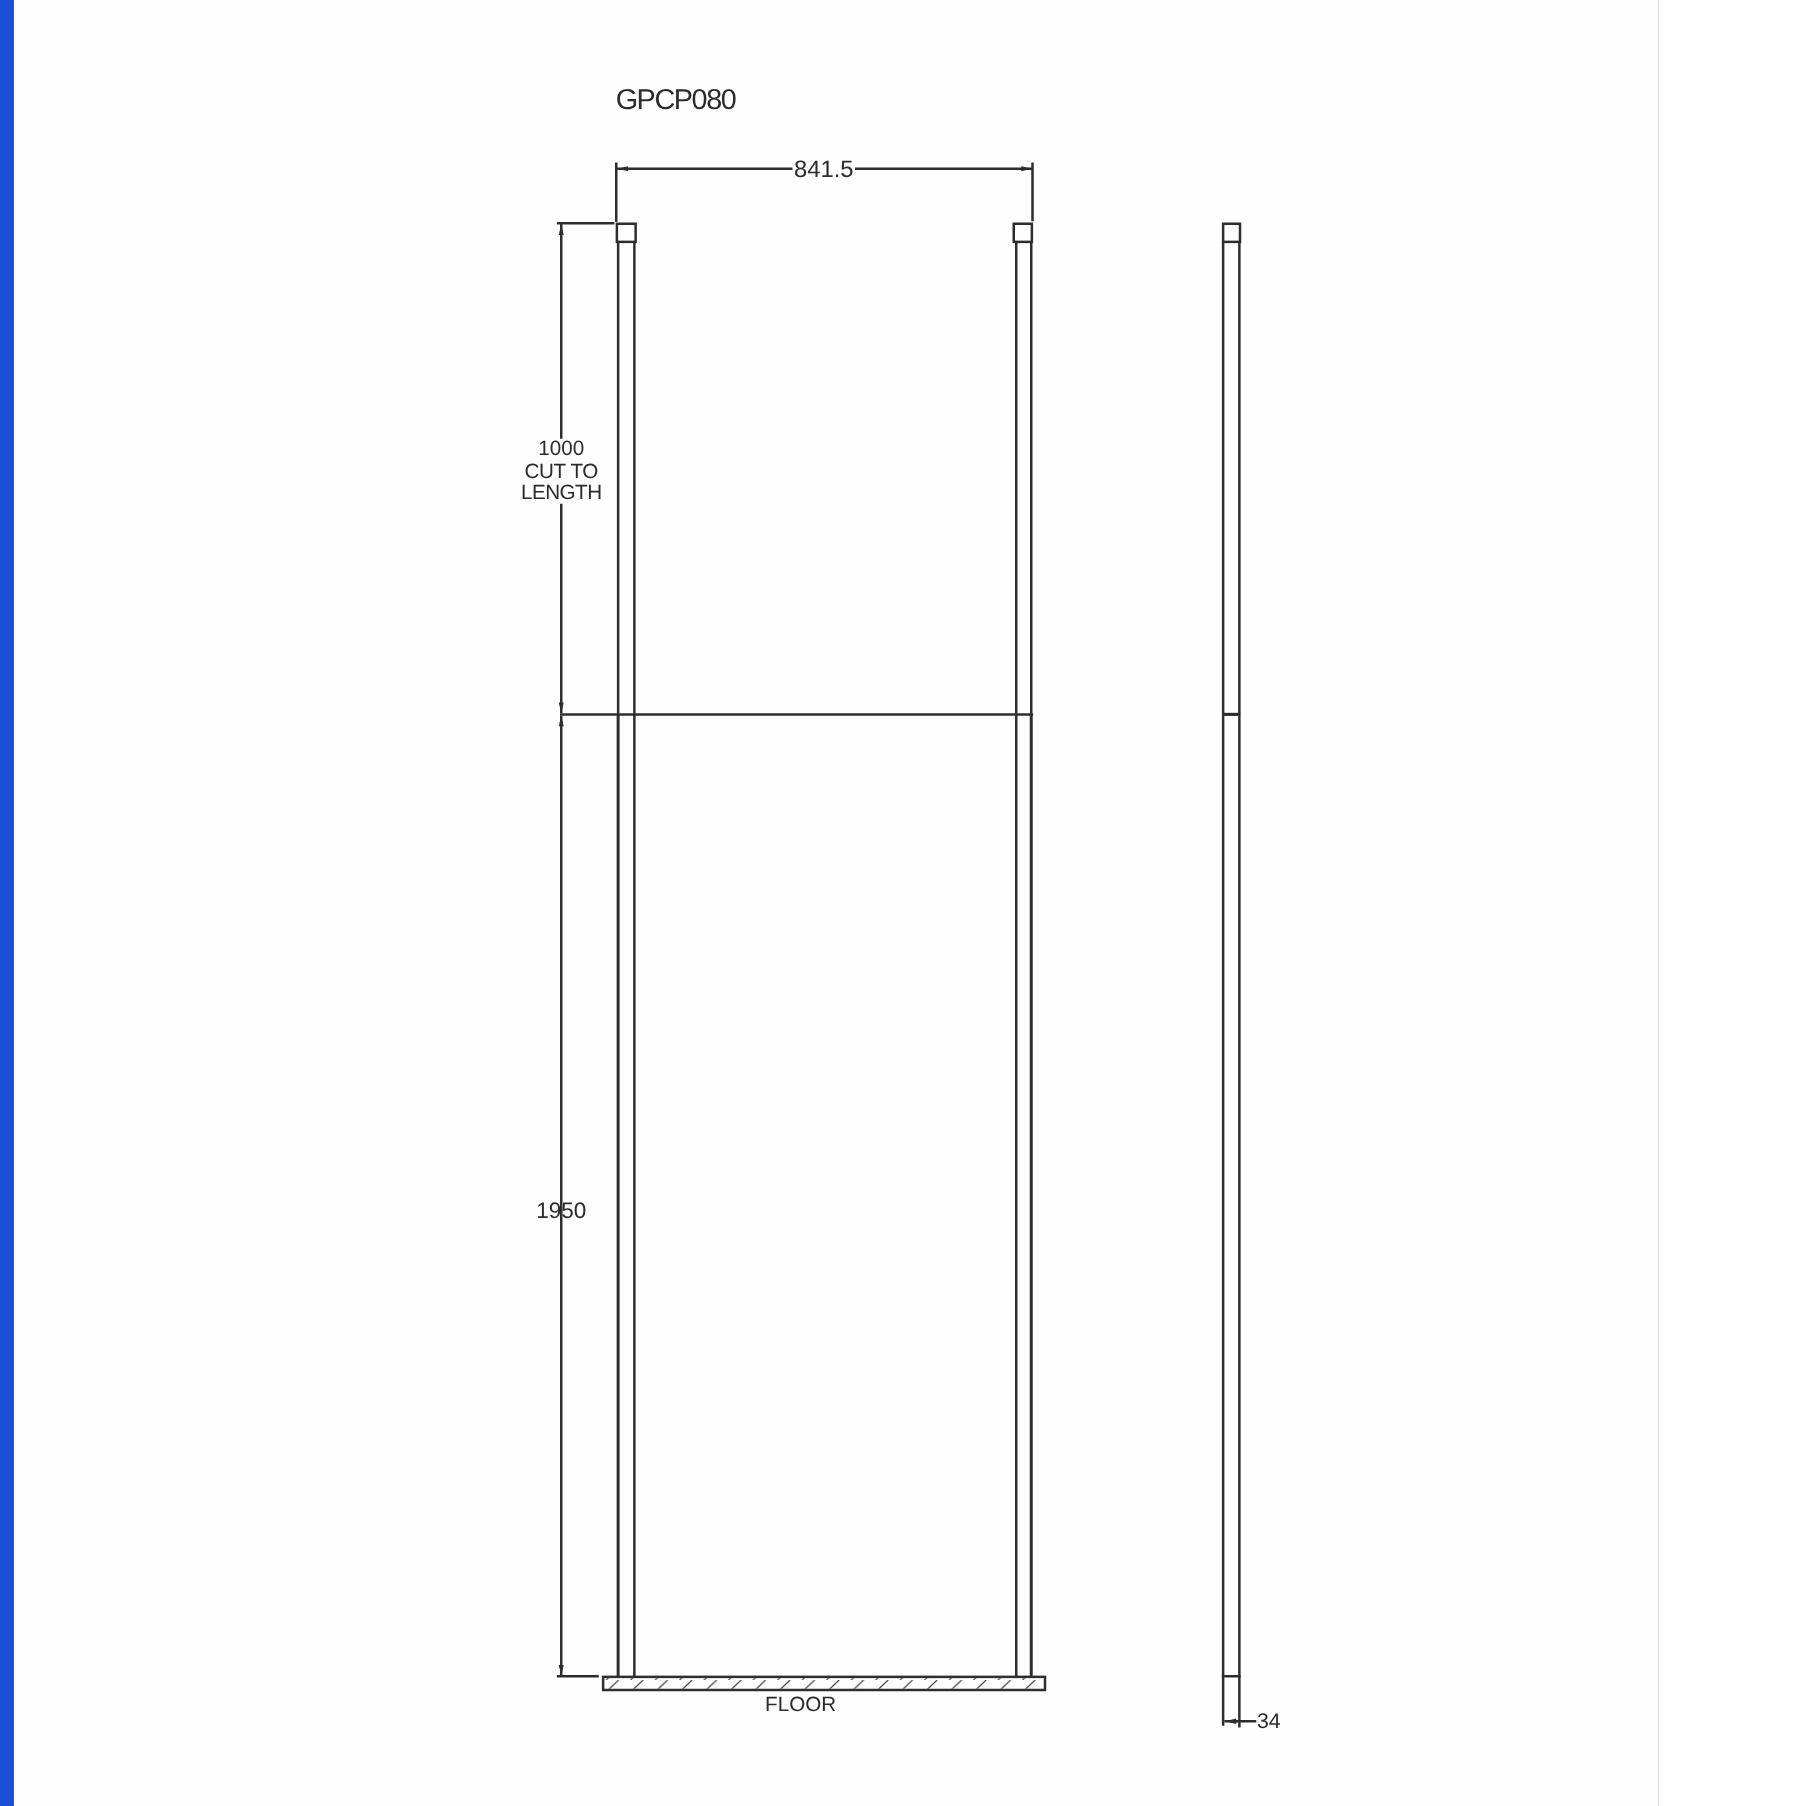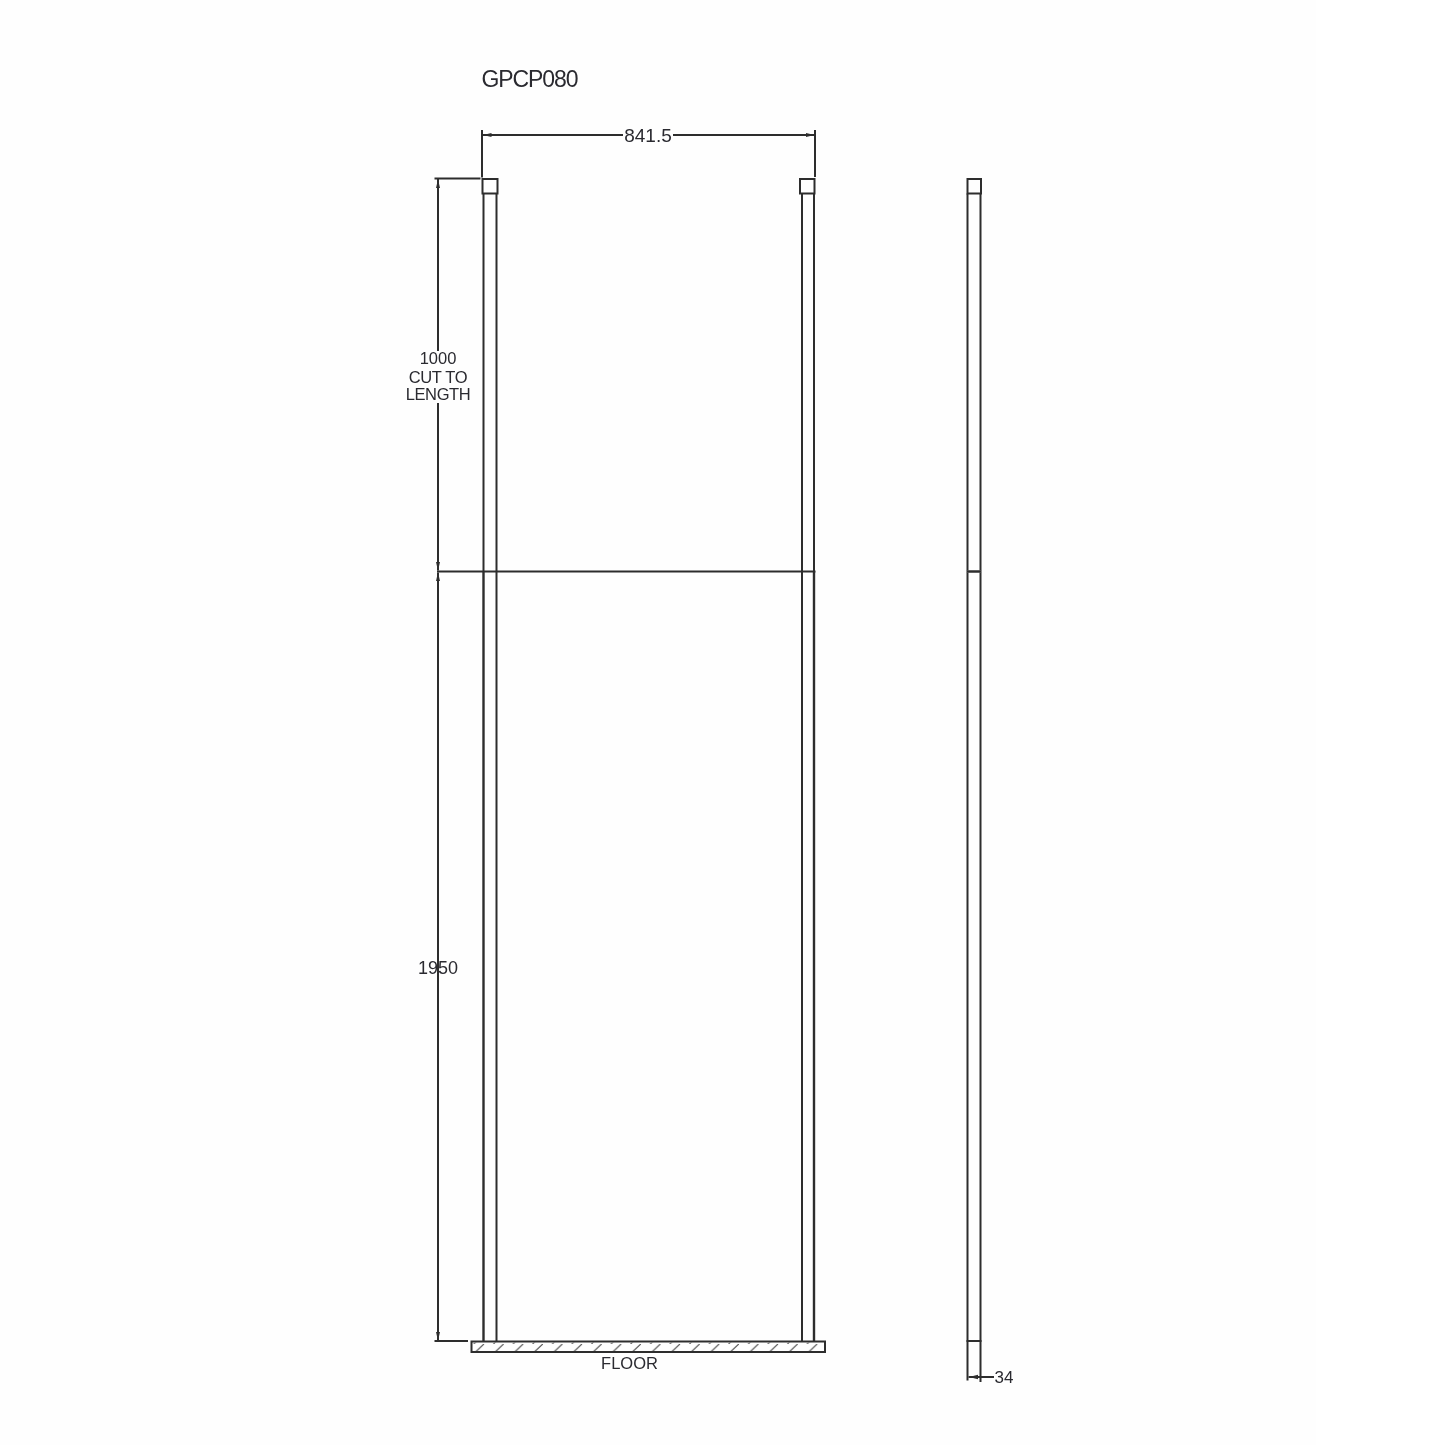--- a/index.html
+++ b/index.html
@@ -1,16 +1,16 @@
 <!DOCTYPE html>
 <html><head>
 <meta charset="utf-8">
 <style>
   html,body{margin:0;padding:0;background:#ffffff;}
-  .page{position:relative;width:1316px;height:1445px;background:#0369a1;overflow:hidden;}
+  .page{position:relative;width:1316px;height:1445px;background:#1d4ed8;overflow:hidden;padding-left:11px;}
   svg text{font-family:"Liberation Sans", sans-serif;fill:#2a2a30;}
 </style>
 </head>
 <body>
 <div class="page">
 <svg width="1445" height="1445" viewBox="0 0 1445 1445" xmlns="http://www.w3.org/2000/svg">
   <defs>
     <pattern id="hatch" width="19.6" height="9.6" patternUnits="userSpaceOnUse">
       <line x1="3.5" y1="9.6" x2="13.5" y2="0" stroke="#4a4a4a" stroke-width="1"></line>
     </pattern>

